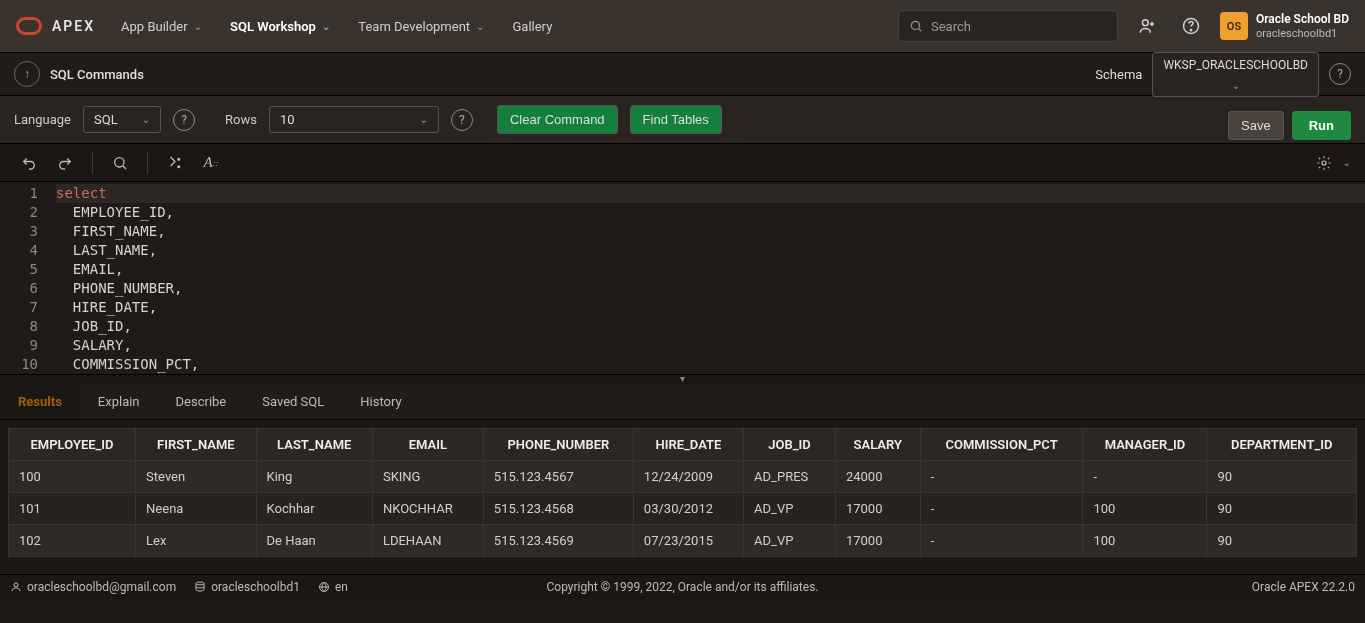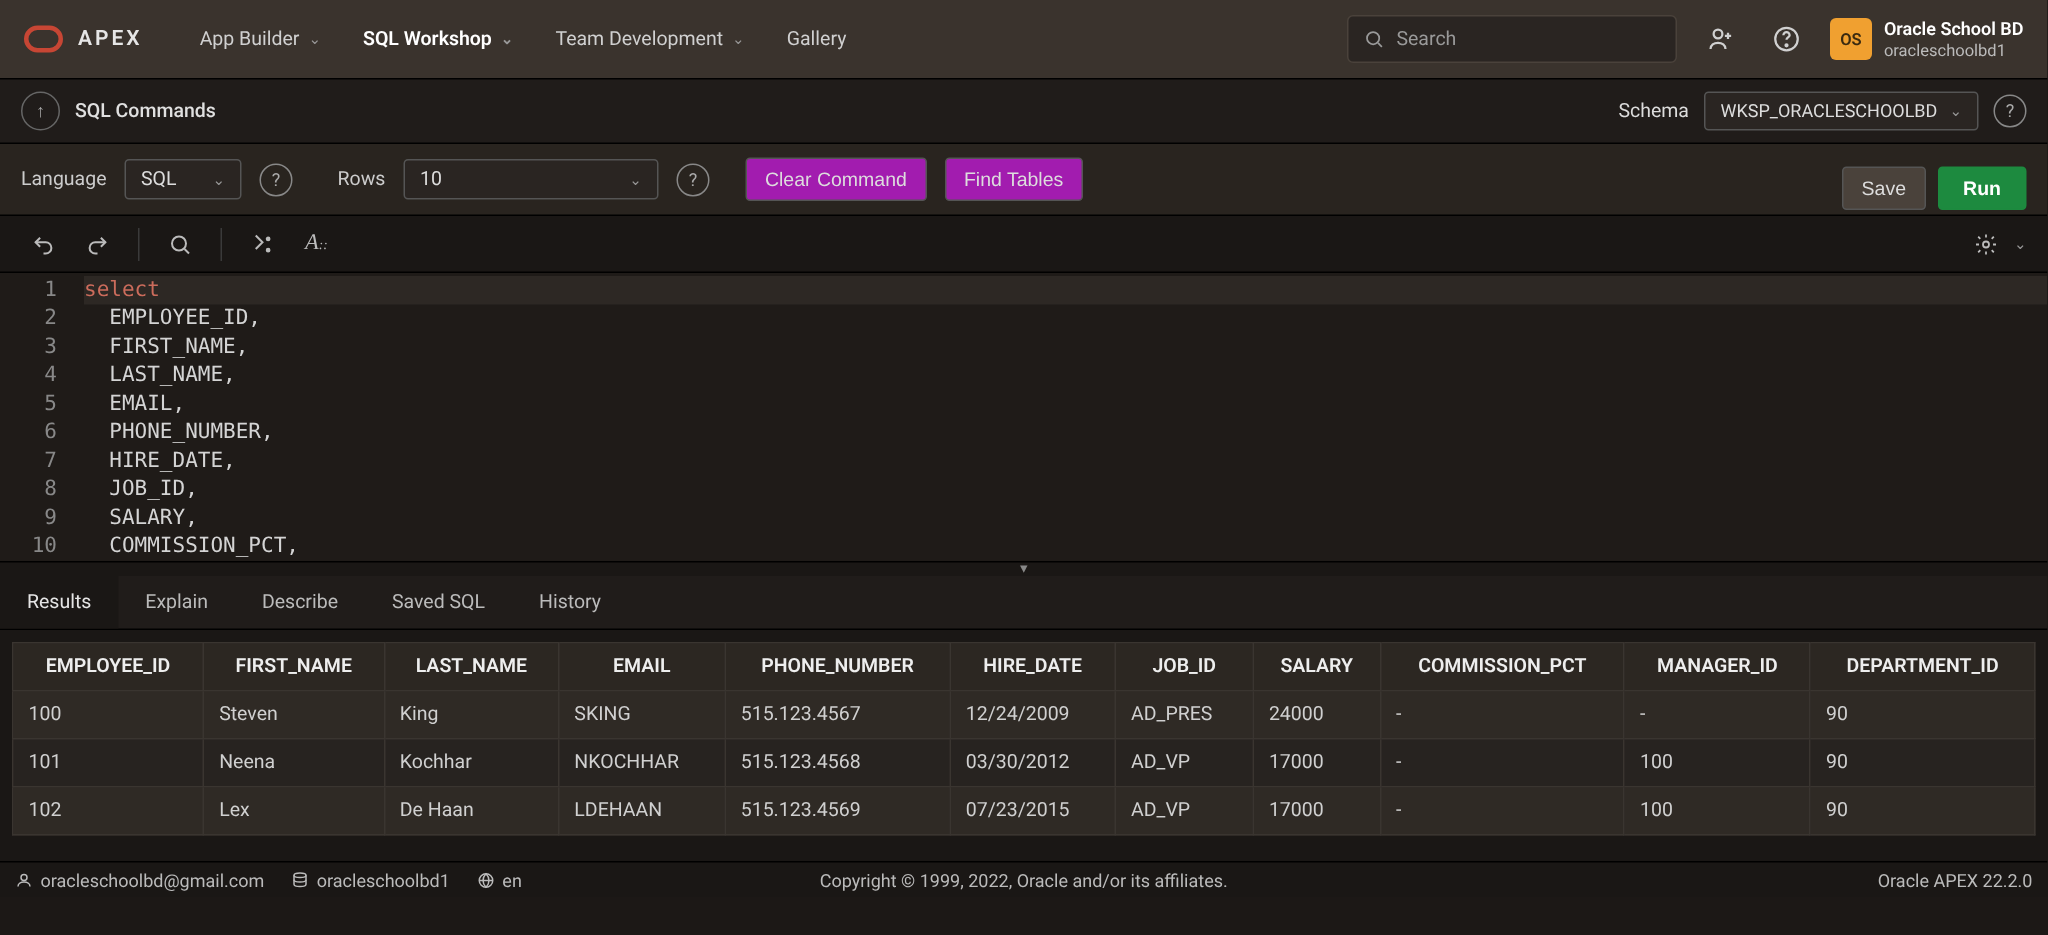--- a/index.html
+++ b/index.html
@@ -19,21 +19,21 @@
   background: #3a332d;
   display: flex;
   align-items: center;
   padding: 0 16px;
   gap: 4px;
 }
 .logo {
   display: flex;
   align-items: center;
   gap: 10px;
-  margin-right: 20px;
+  margin-right: 8px;
 }
 .logo-o {
   width: 26px;
   height: 18px;
   border: 3px solid #c74634;
   border-radius: 10px;
 }
 .logo-text {
   font-weight: 600;
   letter-spacing: 2px;
@@ -122,20 +122,21 @@
 .schema-select {
   background: #2a2522;
   border: 1px solid #555;
   border-radius: 3px;
   padding: 5px 10px;
   display: flex;
   align-items: center;
   gap: 8px;
   color: #ddd;
   font-size: 12px;
+  flex-direction: column;
 }
 .qcircle {
   width: 22px;
   height: 22px;
   border: 1.5px solid #888;
   border-radius: 50%;
   display: flex;
   align-items: center;
   justify-content: center;
   font-size: 12px;
@@ -161,21 +162,21 @@
   display: flex;
   align-items: center;
   gap: 24px;
   color: #ddd;
   font-size: 13px;
   min-width: 60px;
   justify-content: space-between;
 }
 .tb-select.wide { min-width: 170px; }
 .btn {
-  background: #a21caf;
+  background: #15803d;
   border: 1px solid #555;
   border-radius: 3px;
   padding: 6px 12px;
   color: #ddd;
   cursor: pointer;
   font-size: 13px;
 }
 .btn.save { background: #4a423b; }
 .btn.run { background: #1d8a3f; color: #fff; font-weight: 600; padding: 6px 16px; border-color: #1d8a3f; }
 .toolbar-right { margin-left: auto; display: flex; gap: 8px; margin-top: 12px; }
@@ -254,22 +255,22 @@
 .res-tab {
   padding: 0 18px;
   display: flex;
   align-items: center;
   color: #bbb;
   cursor: pointer;
   font-size: 13px;
 }
 .res-tab.active {
   background: #1a1715;
-  color: #e5e5e5;
-  font-weight: 400;
+  color: #a16207;
+  font-weight: 700;
 }
 
 
 .tbl-wrap {
   height: 154px;
   overflow: auto;
   background: #1a1715;
   padding: 8px;
 }
 table {

